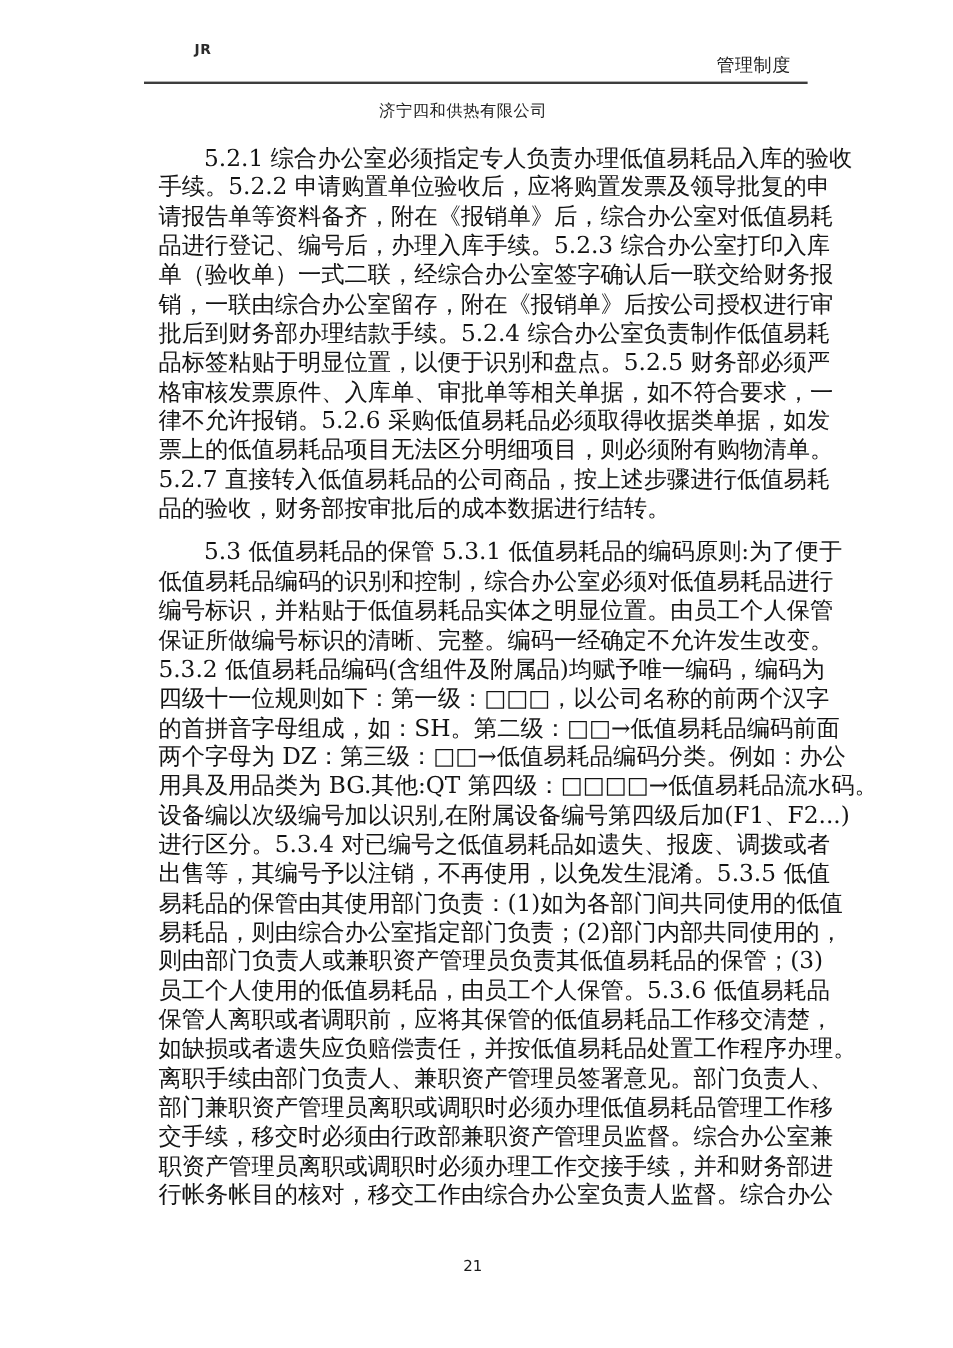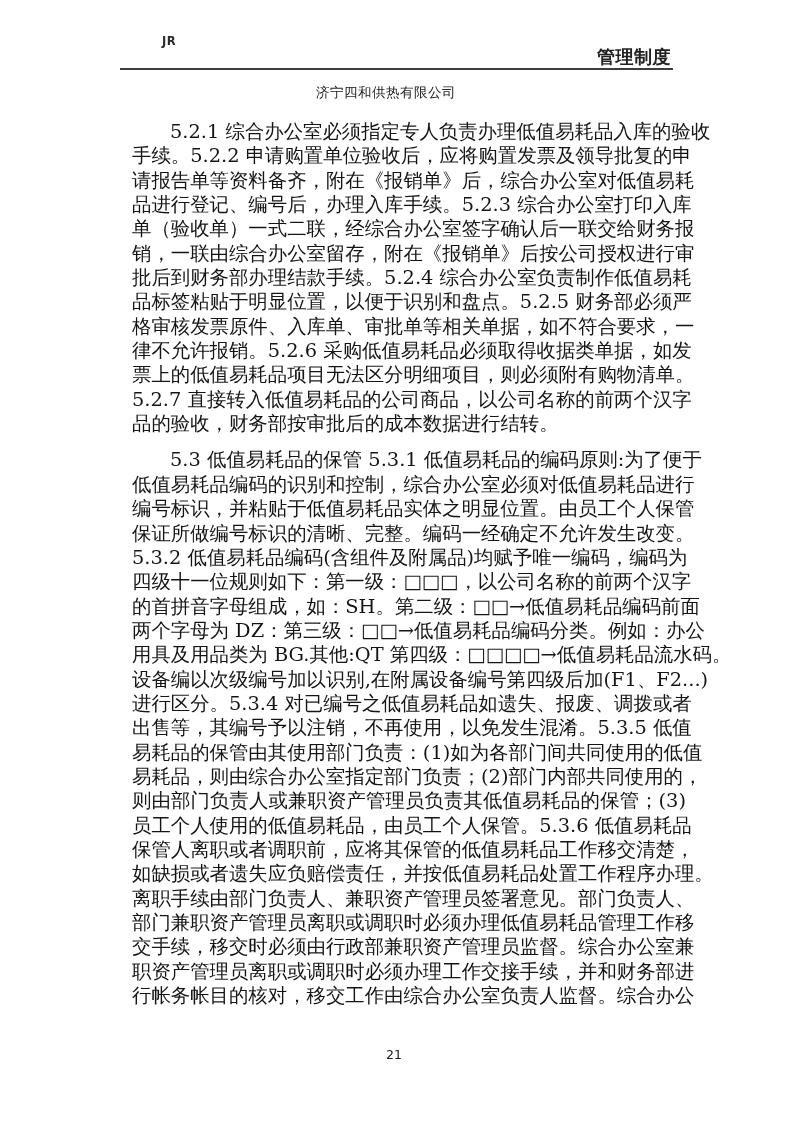--- a/index.html
+++ b/index.html
@@ -25,23 +25,22 @@
     letter-spacing:0.5px;
   }
   .hdr-company {
     position:absolute; left:196px; top:10px;
     font-size:13.5px; color:#222; letter-spacing:0.5px;
     white-space:nowrap;
     margin-top:40px;
   }
   .hdr-doctype {
     position:absolute; left:477px; top:11px;
-    font-size:18px; color:#222; letter-spacing:0.5px;
+    font-size:15px; color:#222; letter-spacing:0.5px;
     white-space:nowrap;
-    font-weight:bold;
   }
   
   .doc-body {
     position:absolute;
     left:120px; top:108px;
     width:554px;
   }
   .para { margin:12px; padding:0; }
   .tline {
     width:554px;
@@ -83,21 +82,21 @@
         <div class="tline">手续。5.2.2 申请购置单位验收后，应将购置发票及领导批复的申</div>
         <div class="tline">请报告单等资料备齐，附在《报销单》后，综合办公室对低值易耗</div>
         <div class="tline">品进行登记、编号后，办理入库手续。5.2.3 综合办公室打印入库</div>
         <div class="tline">单（验收单）一式二联，经综合办公室签字确认后一联交给财务报</div>
         <div class="tline">销，一联由综合办公室留存，附在《报销单》后按公司授权进行审</div>
         <div class="tline">批后到财务部办理结款手续。5.2.4 综合办公室负责制作低值易耗</div>
         <div class="tline">品标签粘贴于明显位置，以便于识别和盘点。5.2.5 财务部必须严</div>
         <div class="tline">格审核发票原件、入库单、审批单等相关单据，如不符合要求，一</div>
         <div class="tline">律不允许报销。5.2.6 采购低值易耗品必须取得收据类单据，如发</div>
         <div class="tline">票上的低值易耗品项目无法区分明细项目，则必须附有购物清单。</div>
-        <div class="tline">5.2.7 直接转入低值易耗品的公司商品，以公司名称的前两个汉字</div>
+        <div class="tline">5.2.7 直接转入低值易耗品的公司商品，按上述步骤进行低值易耗</div>
         <div class="tline pend">品的验收，财务部按审批后的成本数据进行结转。</div>
       </div>
       <div class="para">
         <div class="tline ind">5.3 低值易耗品的保管 5.3.1 低值易耗品的编码原则:为了便于</div>
         <div class="tline">低值易耗品编码的识别和控制，综合办公室必须对低值易耗品进行</div>
         <div class="tline">编号标识，并粘贴于低值易耗品实体之明显位置。由员工个人保管</div>
         <div class="tline">保证所做编号标识的清晰、完整。编码一经确定不允许发生改变。</div>
         <div class="tline">5.3.2 低值易耗品编码(含组件及附属品)均赋予唯一编码，编码为</div>
         <div class="tline">四级十一位规则如下：第一级：□□□，以公司名称的前两个汉字</div>
         <div class="tline">的首拼音字母组成，如：SH。第二级：□□→低值易耗品编码前面</div>

